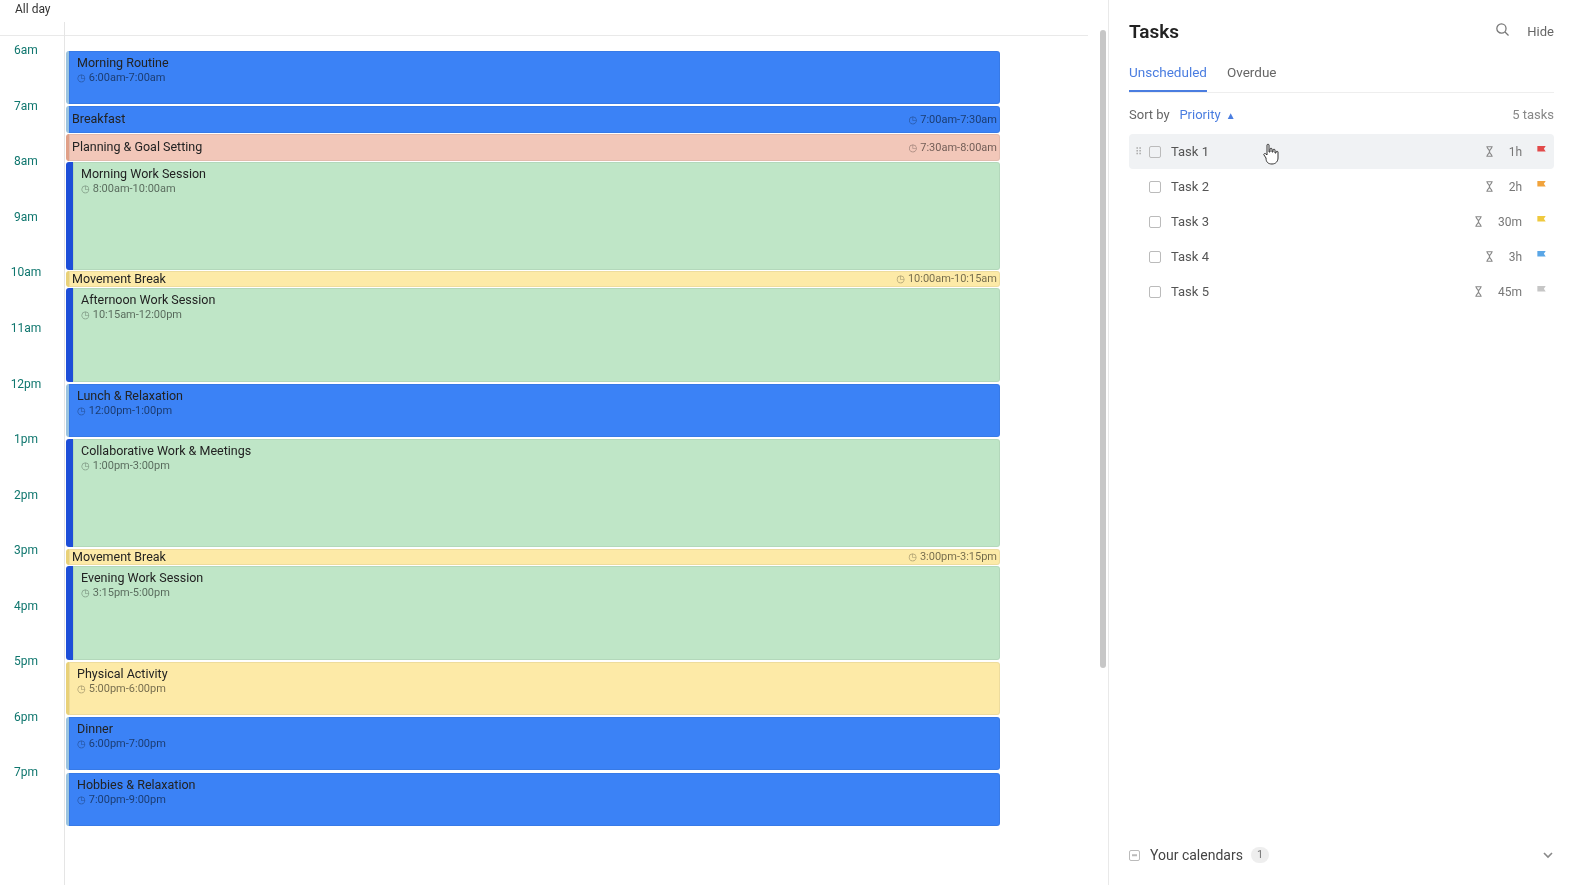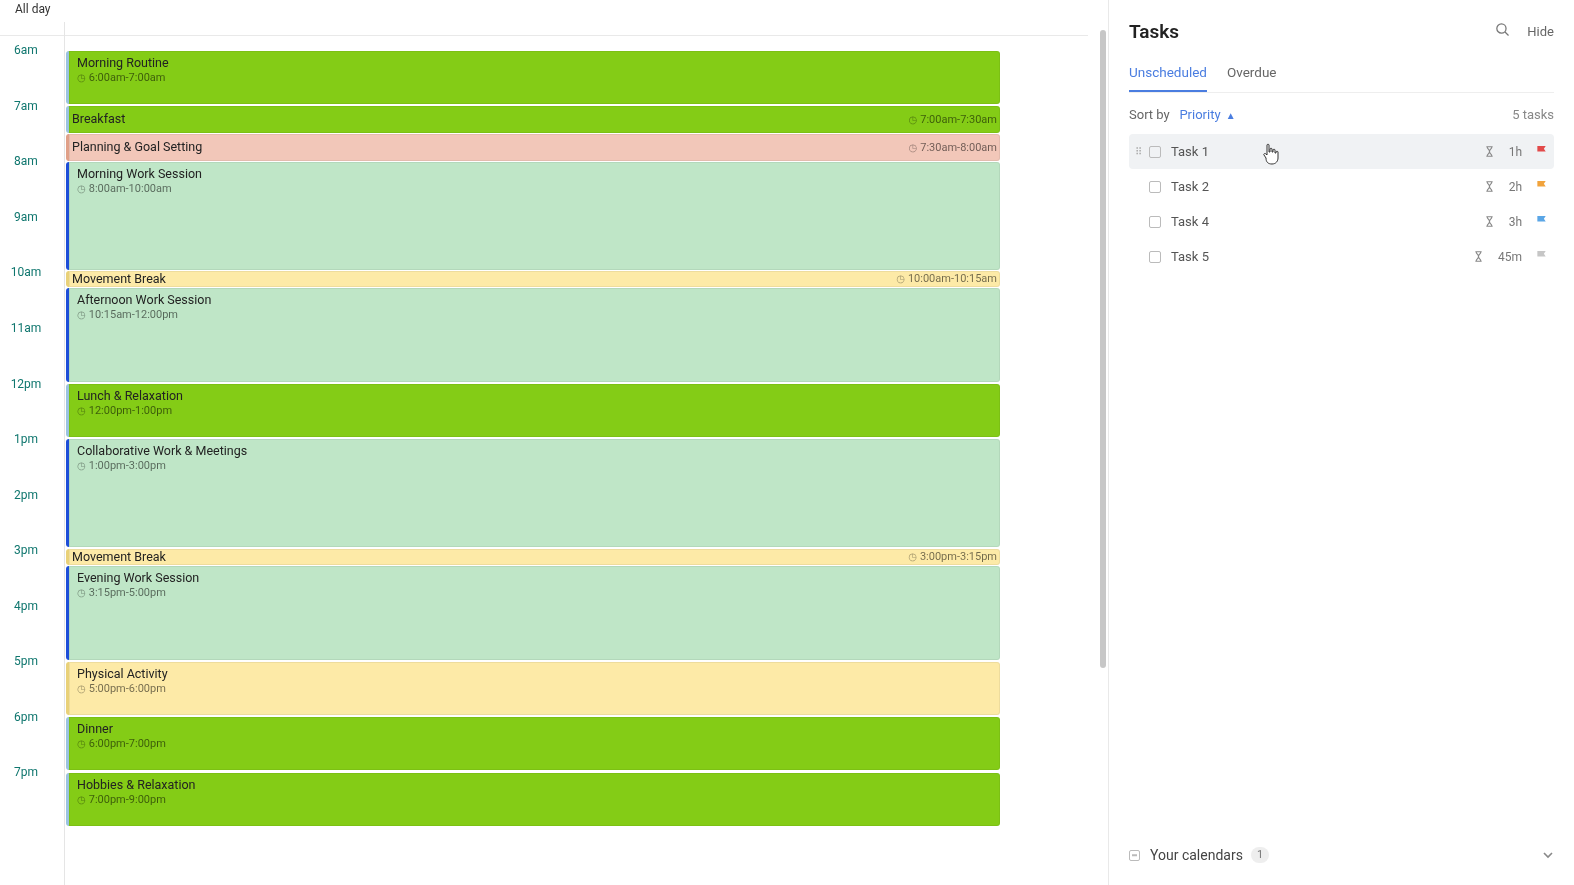--- a/index.html
+++ b/index.html
@@ -22,23 +22,23 @@
     font-size: 12px;
     box-shadow: inset 0 0 0 1px rgba(0,0,0,.06);
     overflow: hidden;
   }
   .event .title { font-size: 12.5px; color: #222; line-height: 16px; }
   .event .sub { font-size: 11px; color: rgba(0,0,0,.55); line-height: 14px; display:flex; align-items:center; gap:3px;}
   .event .sub::before { content:"◷"; font-size:10px; opacity:.7;}
   .event.short { padding: 0 3px; }
   .event.short .row { display:flex; justify-content:space-between; align-items:center; height:100%;}
   .event.short .title { line-height: 1; }
-  .c-blue  { background: #84cc16; border-left: 3px solid #9bc3df; }
+  .c-blue  { background: #3b82f6; border-left: 3px solid #9bc3df; }
   .c-salmon{ background: #f2c7b9; border-left: 3px solid #e0a088; }
-  .c-green { background: #bfe6c7; border-left: 3px solid #1d4ed8; }
+  .c-green { background: #bfe6c7; border-left: 7px solid #1d4ed8; }
   .c-yellow{ background: #fdeaa7; border-left: 3px solid #e9d178; }
   .scroll-thumb { position:absolute; right:2px; width:6px; border-radius:3px; background: rgba(0,0,0,.22);}
 
   
   .tasks { flex: 1; position: relative; padding: 16px 20px 0 20px; }
   .tasks-hdr { display:flex; align-items:center; justify-content:space-between; height: 30px;}
   .tasks-hdr h1 { font-size: 19px; font-weight: 600; color: #222; }
   .tasks-hdr .right { display:flex; align-items:center; gap:16px; font-size:13px; color:#666;}
   .tasks-hdr .right svg { width:17px; height:17px; stroke:#777; fill:none;}
   .tabs { display:flex; gap: 20px; margin-top: 18px; border-bottom: 1px solid #eee; }
@@ -244,20 +244,34 @@
           <svg class="hourglass" viewBox="0 0 12 14">
               <path d="M2 1h8M2 13h8M3 1c0 3 3 3 3 6s-3 3-3 6M9 1c0 3-3 3-3 6s3 3 3 6"></path>
             </svg>
           <span>2h</span>
           <svg class="flag orange" viewBox="0 0 12 14">
               <path d="M1 0v14M1 1h9l-2 3 2 3H1"></path>
             </svg>
         </span>
       </div>
 
+      <div class="task">
+        <span class="grip">⠿</span>
+        <span class="chk"></span>
+        <span class="name">Task 3</span>
+        <span class="meta">
+          <svg class="hourglass" viewBox="0 0 12 14">
+              <path d="M2 1h8M2 13h8M3 1c0 3 3 3 3 6s-3 3-3 6M9 1c0 3-3 3-3 6s3 3 3 6"></path>
+            </svg>
+          <span>30m</span>
+          <svg class="flag yellow" viewBox="0 0 12 14">
+              <path d="M1 0v14M1 1h9l-2 3 2 3H1"></path>
+            </svg>
+        </span>
+      </div>
 
       <div class="task">
         <span class="grip">⠿</span>
         <span class="chk"></span>
         <span class="name">Task 4</span>
         <span class="meta">
           <svg class="hourglass" viewBox="0 0 12 14">
               <path d="M2 1h8M2 13h8M3 1c0 3 3 3 3 6s-3 3-3 6M9 1c0 3-3 3-3 6s3 3 3 6"></path>
             </svg>
           <span>3h</span>

